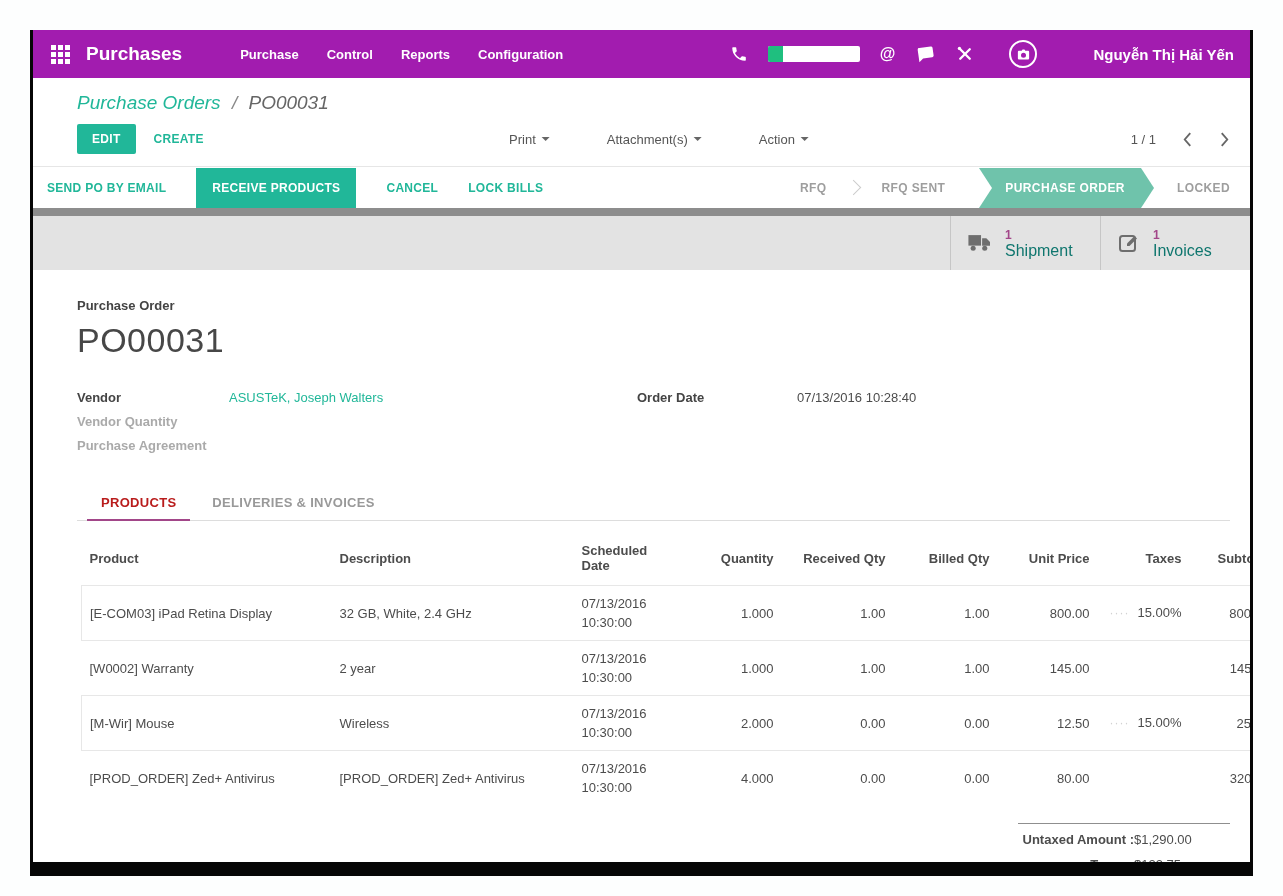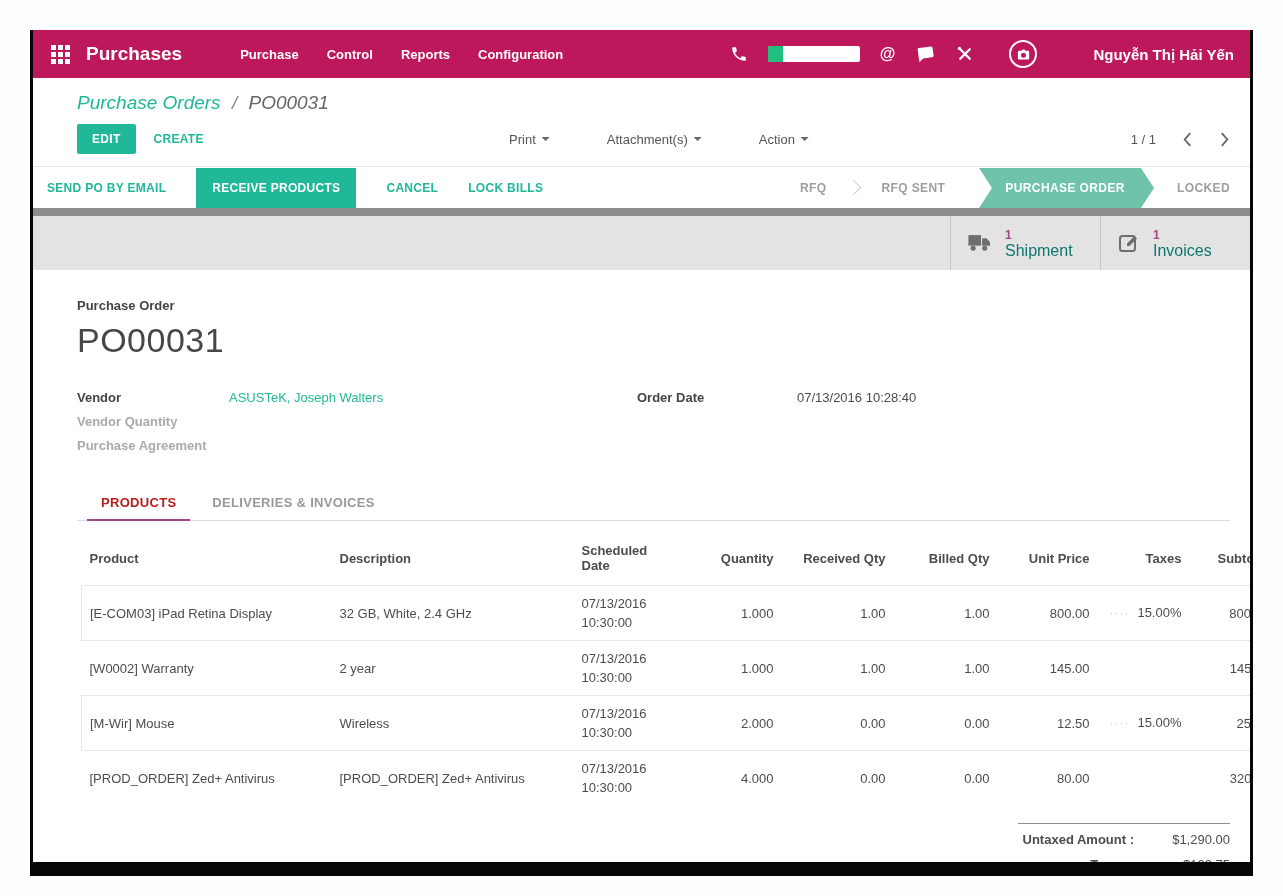--- a/index.html
+++ b/index.html
@@ -5,21 +5,21 @@
   * { margin:0; padding:0; box-sizing:border-box; }
   html,body { background:#fdfefe; font-family:"Liberation Sans", sans-serif; }
   .page { width:1283px; height:896px; background:#fdfefe; position:relative; }
   .window {
     position:absolute; left:30px; top:30px; width:1223px; height:846px;
     background:#fff; border-left:3px solid #060606; border-right:3px solid #060606;
     border-bottom:14px solid #060606; overflow:hidden;
   }
 
   
-  .navbar { height:48px; background:#be185d; display:flex; align-items:center; padding:0 16px 0 14px; color:#fff; }
+  .navbar { height:48px; background:#a21caf; display:flex; align-items:center; padding:0 16px 0 14px; color:#fff; }
   .apps-grid { display:grid; grid-template-columns:repeat(3,5px); grid-gap:2px; margin:0 16px 0 4px; cursor:pointer; }
   .apps-grid i { width:5px; height:5px; background:#fff; display:block; }
   .brand { font-size:19px; font-weight:bold; margin-right:58px; cursor:pointer; }
   .menus { display:flex; gap:28px; font-size:13px; font-weight:bold; }
   .menus a { color:#fff; cursor:pointer; text-decoration:none; }
   .nav-right { margin-left:auto; display:flex; align-items:center; gap:20px; }
   .nav-icon { display:inline-flex; align-items:center; justify-content:center; cursor:pointer; }
   .gauge { width:92px; height:16px; background:#fff; border-radius:2px; overflow:hidden; display:inline-block; }
   .gauge i { display:block; width:17%; height:100%; background:#1fbf7f; }
   .at-icon::before { content:"@"; font-size:16px; font-weight:bold; color:#fff; }
@@ -93,21 +93,21 @@
   tr.striped td { border-top:1px solid #e7e7e7; border-bottom:1px solid #e7e7e7; }
   tr.striped td:first-child { border-left:1px solid #e7e7e7; }
   tr.striped td:last-child { border-right:1px solid #e7e7e7; }
   tr.data-row { cursor:pointer; }
   .tax-dots::before { content:"····"; color:#d2d2d2; letter-spacing:1px; margin-right:8px; font-size:12px; }
 
   
   .totals { width:212px; margin:18px 0 0 auto; }
   .t-row { display:flex; justify-content:flex-end; align-items:baseline; padding:5px 0; }
   .t-row .tl { font-size:13px; font-weight:bold; color:#4c4c4c; }
-  .t-row .tv { font-size:13px; color:#4c4c4c; width:96px; text-align:right; }
+  .t-row .tv { font-size:13px; color:#4c4c4c; width:96px; text-align:left; }
   .t-sub { border-top:1px solid #8f8f8f; padding-top:8px; }
 </style>
 </head>
 <body>
 
 <div class="page">
 <div class="window">
 
   <header class="navbar">
     <span class="apps-grid">

